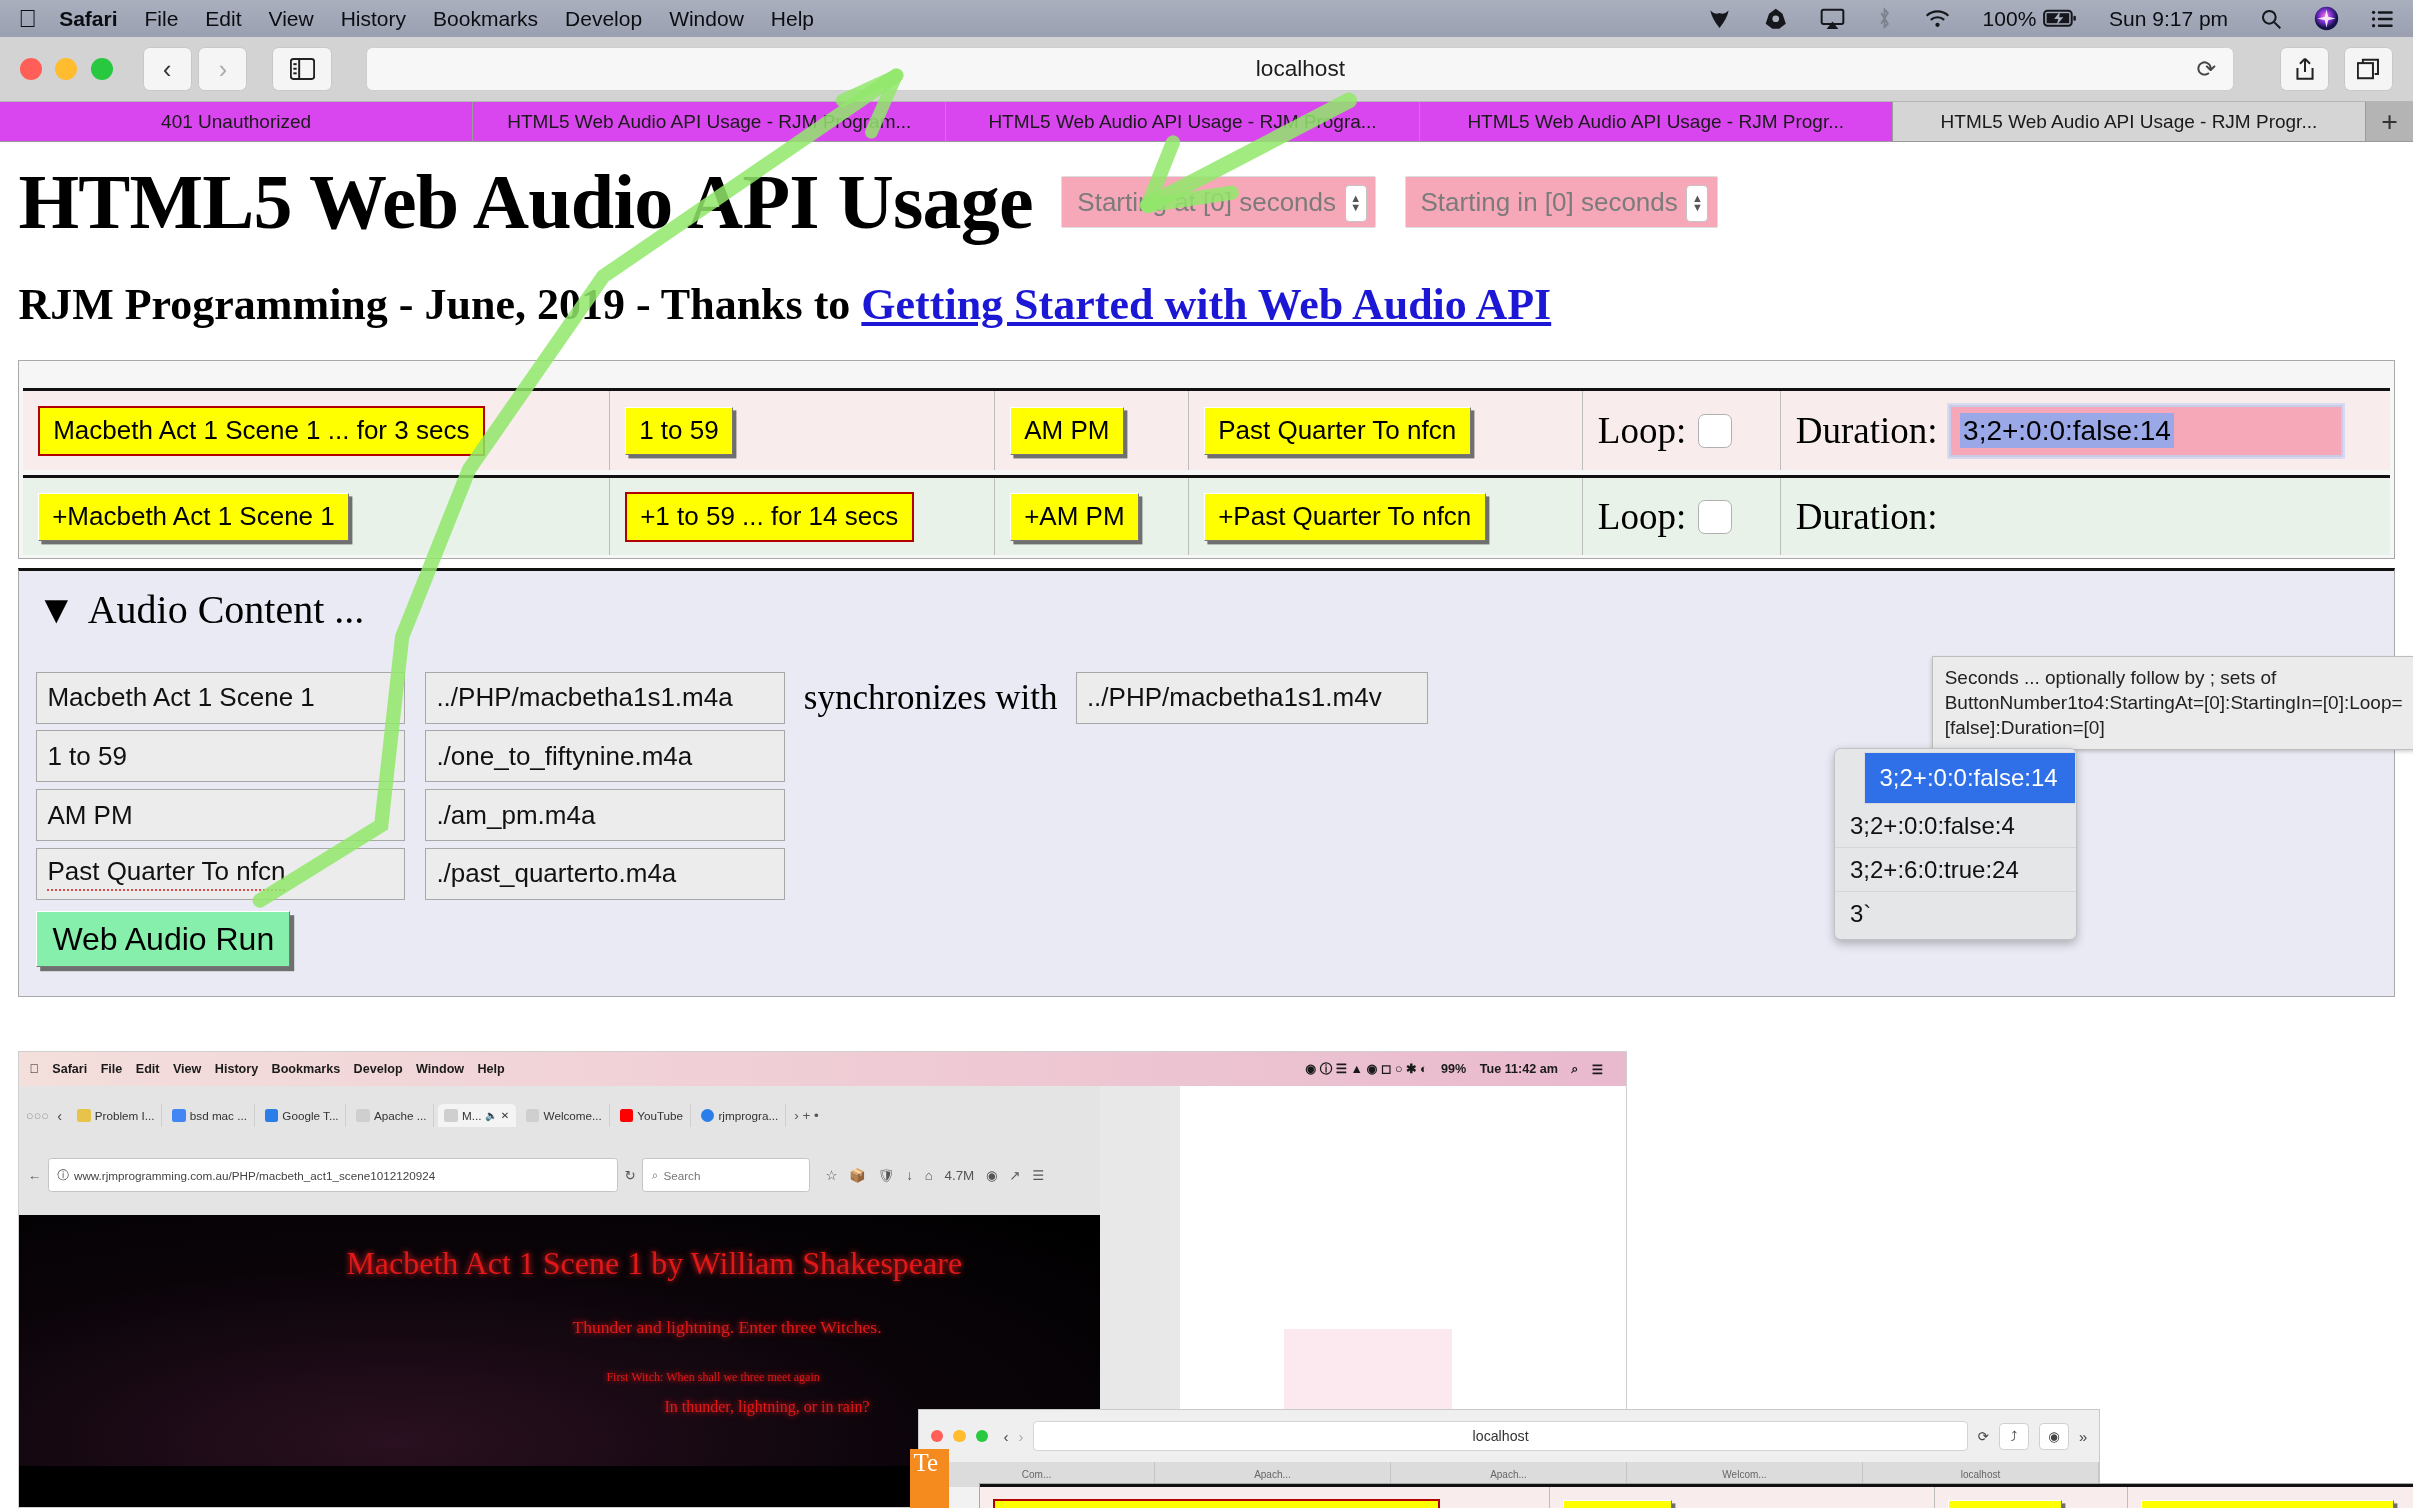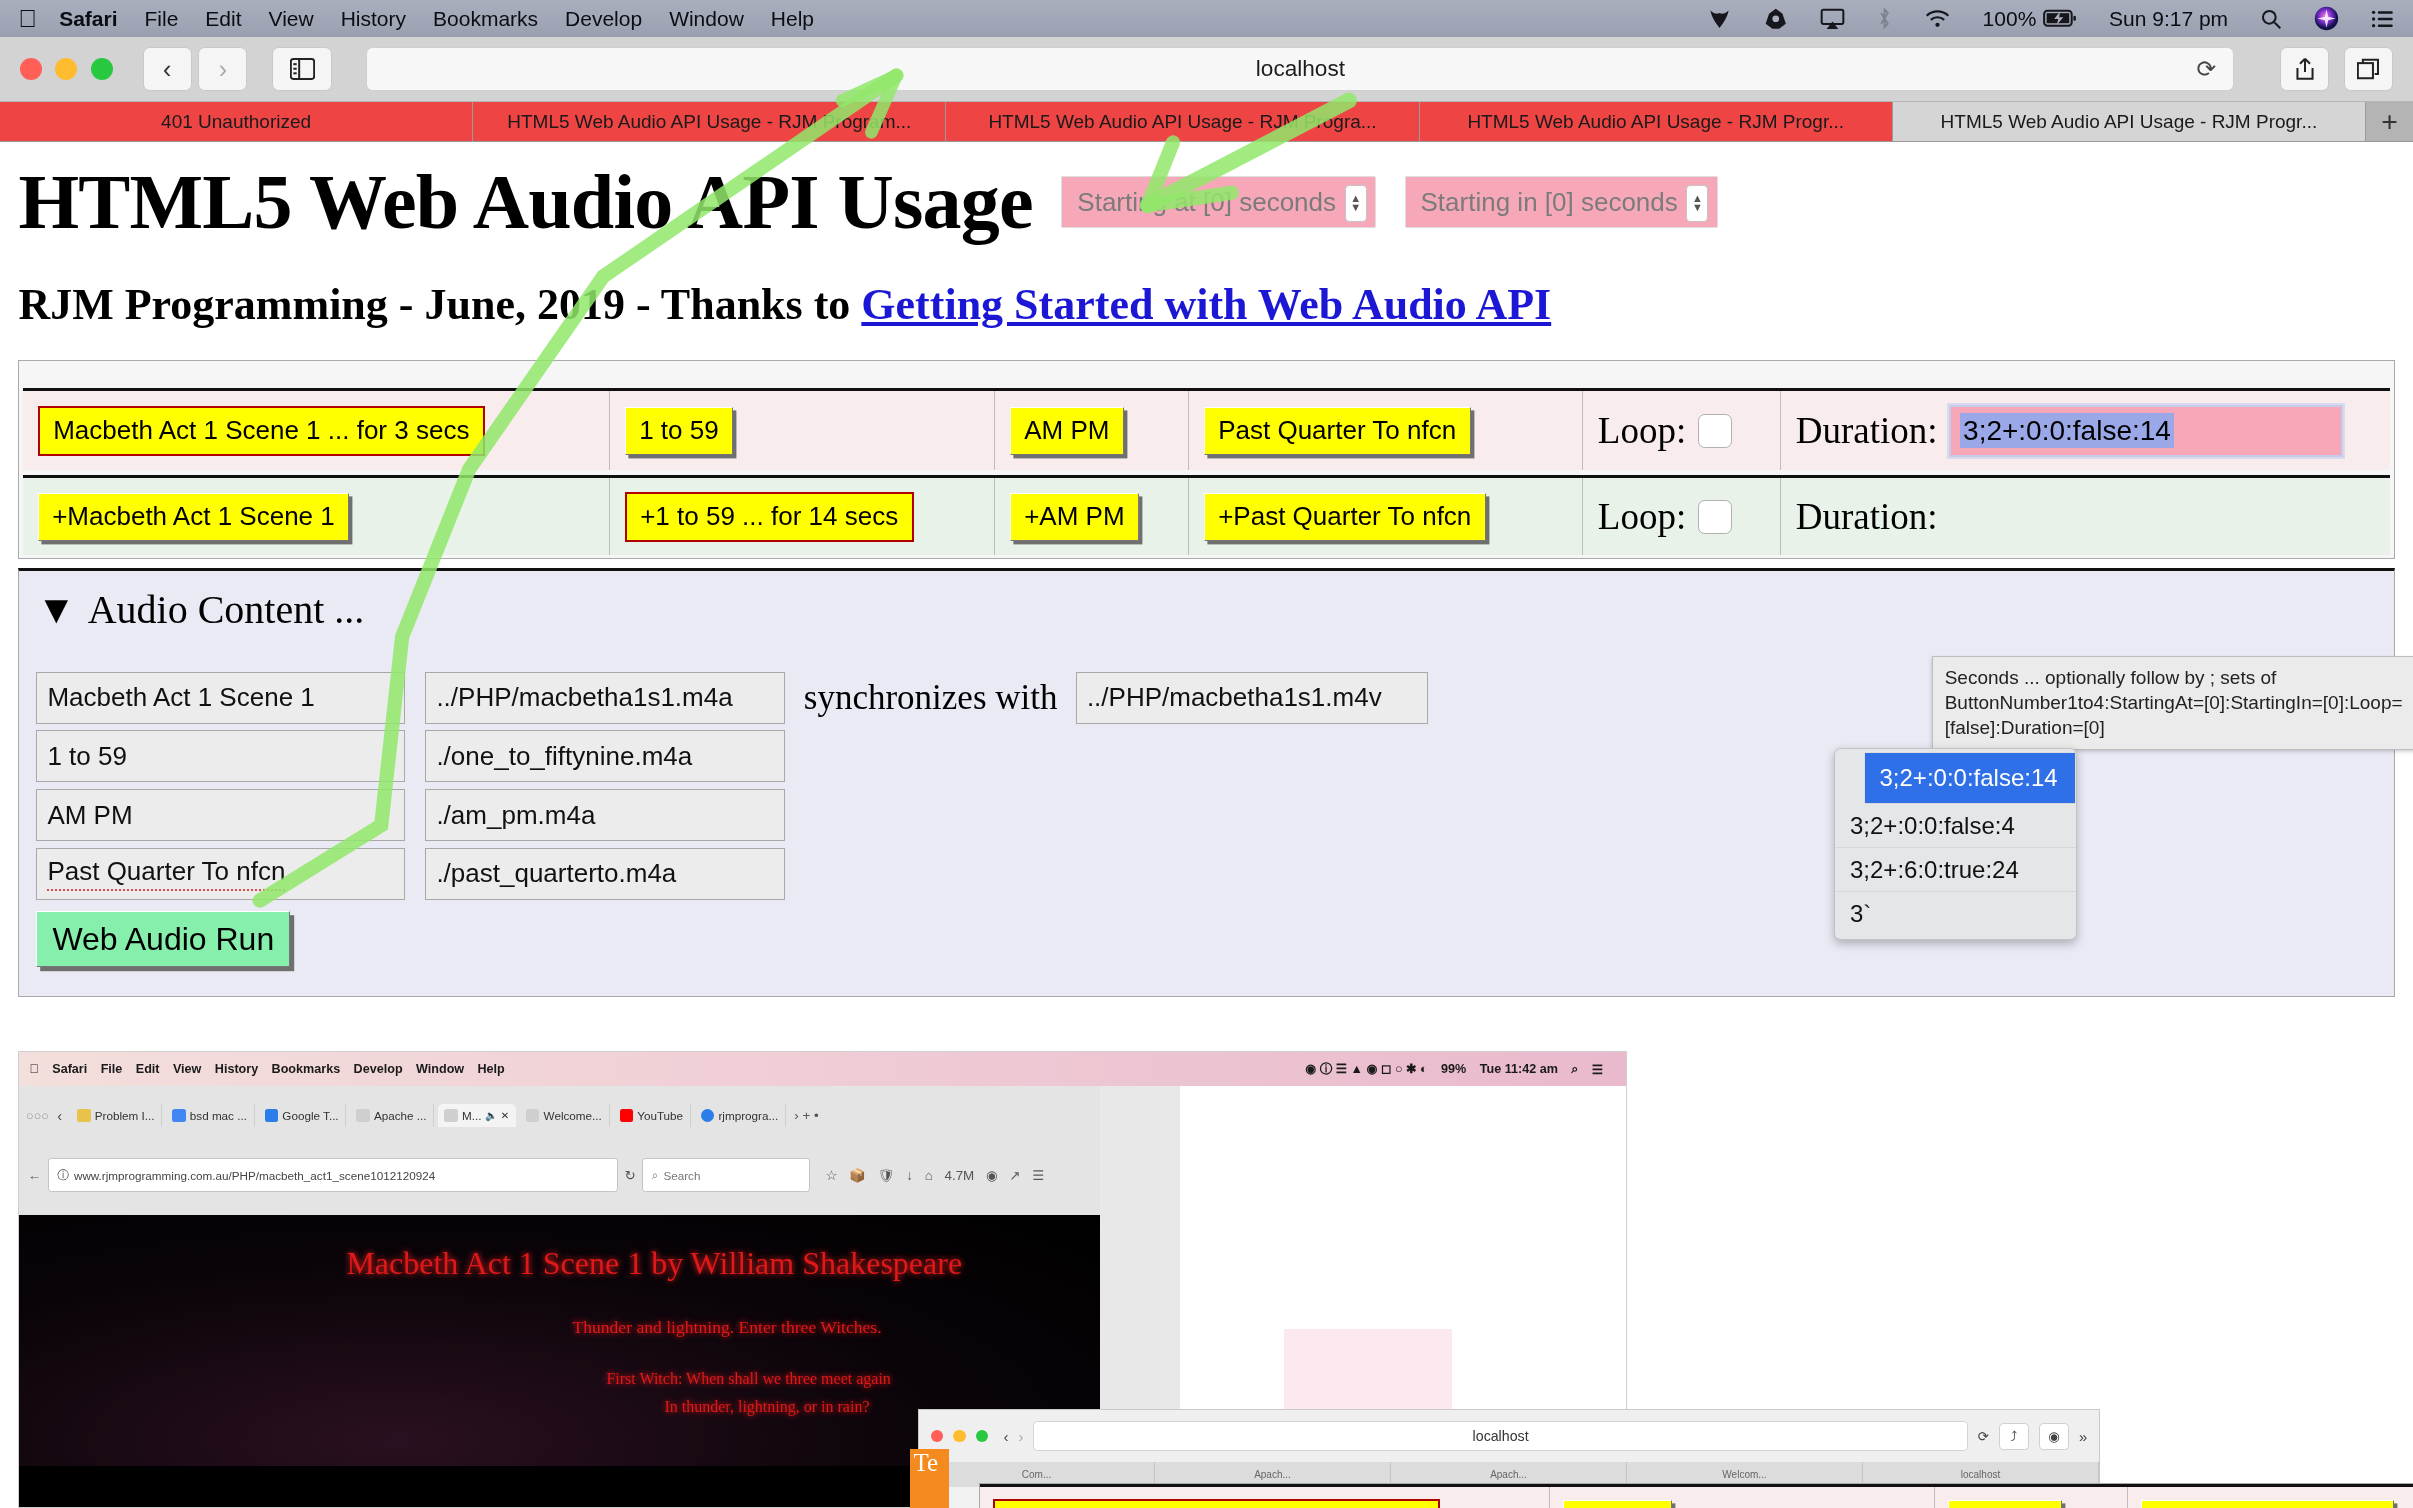--- a/index.html
+++ b/index.html
@@ -54,21 +54,21 @@
 
   
   .tabbar {
     position:absolute; top:102px; left:0; width:2413px; height:40px;
     background:#b4b4b4; display:flex; align-items:stretch;
     border-bottom:0.8px solid #999;
   }
   .tab {
     flex:1; display:flex; align-items:center; justify-content:center;
     font-size:19px; color:#1a1a1a; border-right:0.8px solid #9a9a9a;
-    background:#ef4444; overflow:hidden; white-space:nowrap;
+    background:#d946ef; overflow:hidden; white-space:nowrap;
     padding:0 8.4px;
   }
   .tab.active { background:#d5d5d5; }
   .tab-add {
     width:47px; display:flex;align-items:center;justify-content:center;
     font-size:28.5px; color:#333; background:#b4b4b4;
   }
 
   
   .page {
@@ -218,21 +218,21 @@
   .video {
     position:absolute; left:0; top:163px; width:1081px; height:251px;
     background:radial-gradient(ellipse at 35% 90%, #2a1020 0%, #0a0409 55%, #000 100%);
     overflow:hidden;
   }
   .vtext { position:absolute; color:#e01818; font-family:"Liberation Serif",serif;
            text-shadow:0 0 6.7px #ff2222; white-space:nowrap;
            filter: blur(0.5px); }
   .v1 { left:327px; top:30px; font-size:32px; }
   .v2 { left:553px; top:102px; font-size:17.6px; }
-  .v3 { left:587px; top:155px; font-size:16px; }
+  .v3 { left:587px; top:155px; font-size:12px; }
   .v4 { left:645px; top:183px; font-size:16px; }
   .shot-white {
     position:absolute; left:1081px; top:34px; width:528px; height:423px;
     background:#fff;
   }
   .shot-pinkblock { position:absolute; left:1265px; top:277px; width:168px;height:180px; background:#fbe9ef; }
   .shot-grayline { position:absolute; left:1081px; top:34px; width:80px; height:423px; background:#e8e8e8; }
 
   
   .shot2 {

